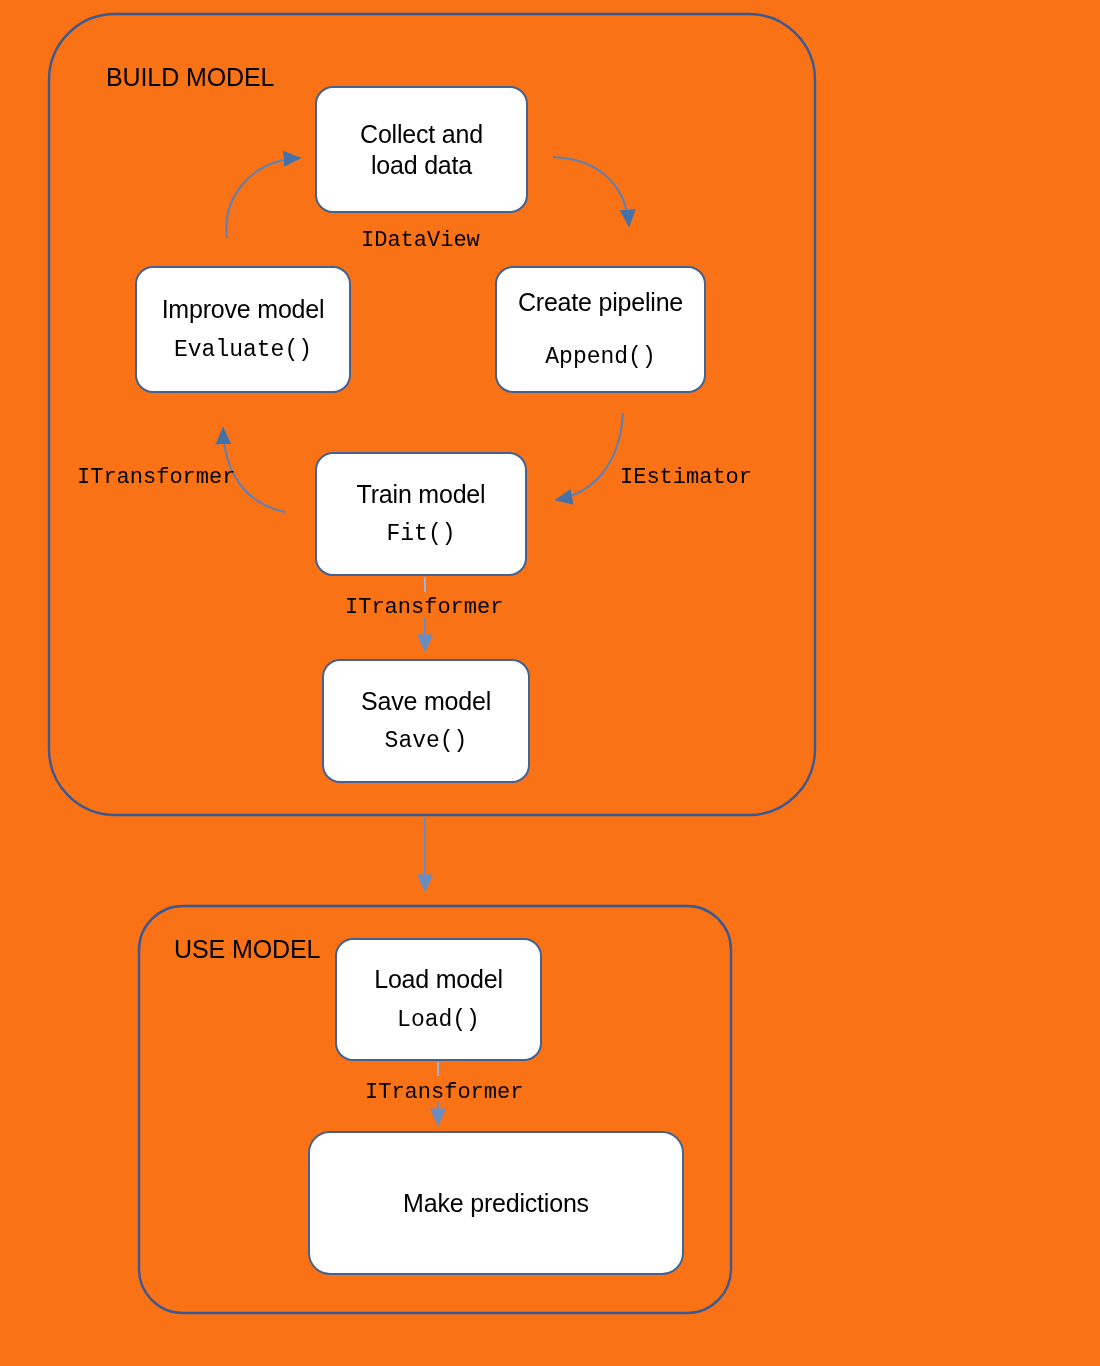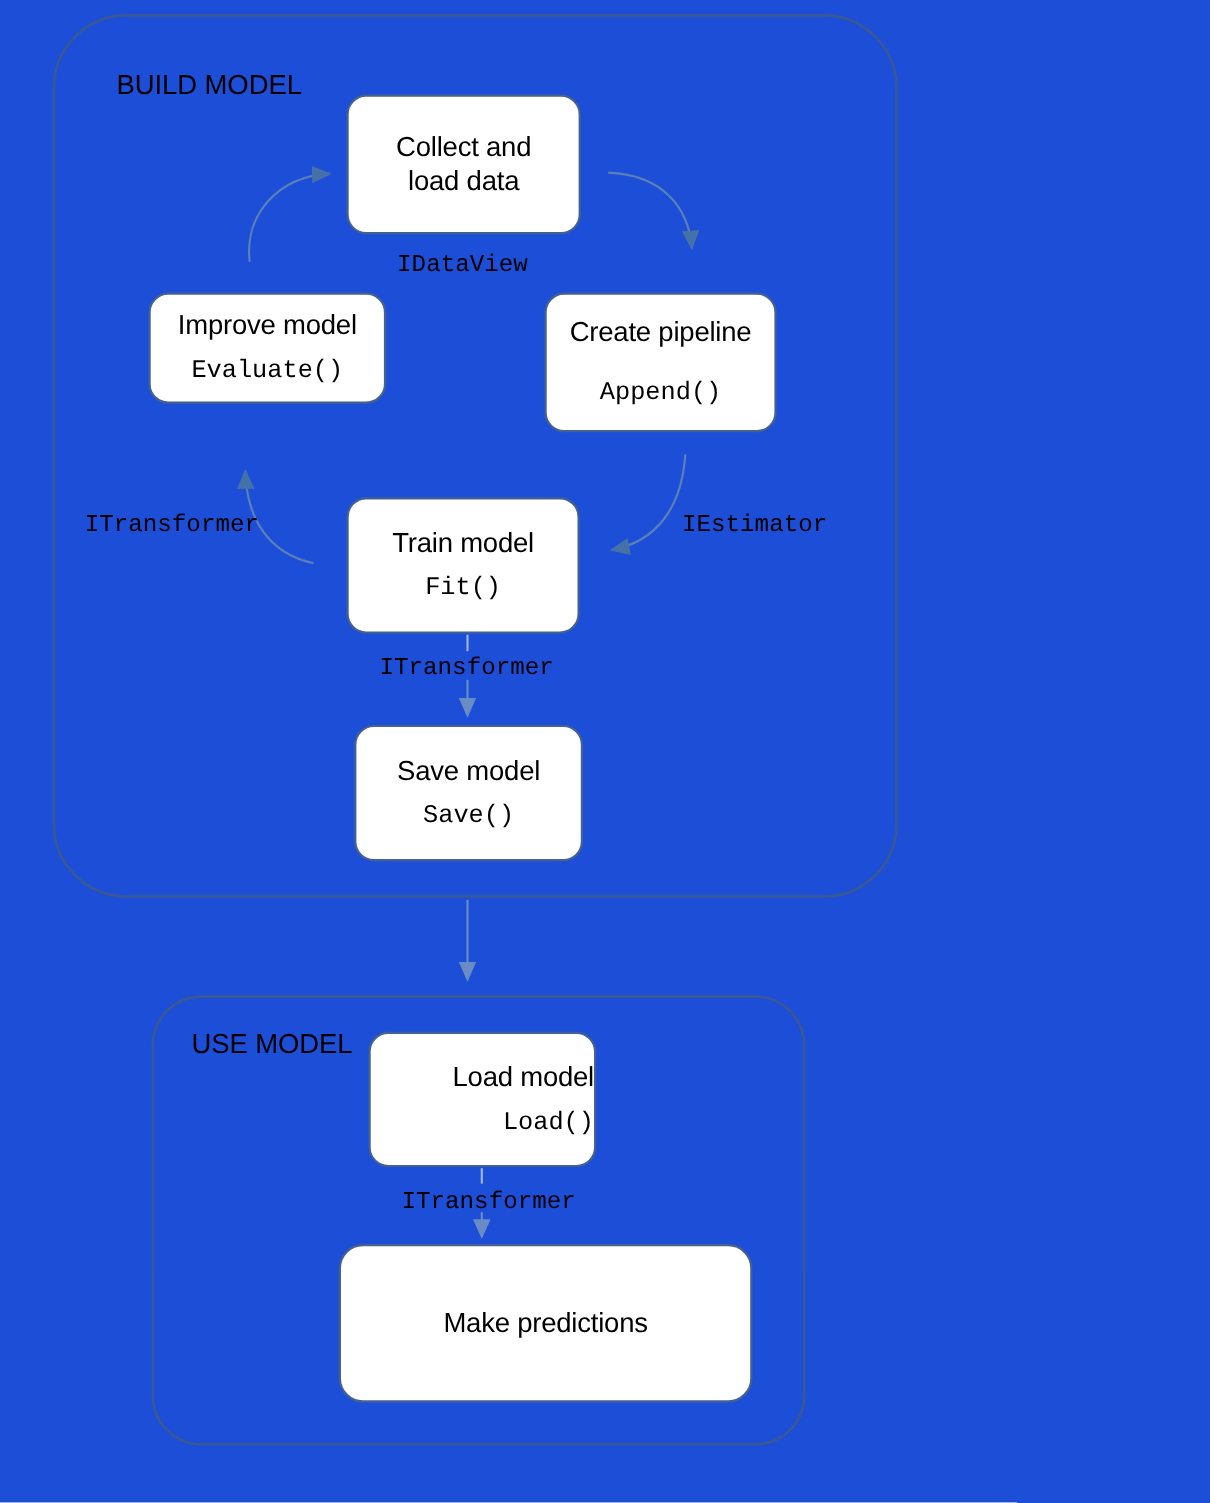--- a/index.html
+++ b/index.html
@@ -8,21 +8,21 @@
     padding: 0;
     background: #ffffff;
   }
   body {
     font-family: "Liberation Sans", sans-serif;
   }
   #canvas {
     position: relative;
     width: 1100px;
     height: 1366px;
-    background: #1d4ed8;
+    background: #f97316;
     overflow: hidden;
   }
   svg.layer {
     position: absolute;
     top: 0;
     left: 0;
     width: 1100px;
     height: 1366px;
     overflow: visible;
   }
@@ -122,31 +122,31 @@
   <div class="node" style="left:495px; top:266px; width:211px; height:127px;gap:14px;">
     <div class="title">Create pipeline</div>
     <div class="code">Append()</div>
   </div>
 
   <div class="node" style="left:315px; top:452px; width:212px; height:124px;">
     <div class="title">Train model</div>
     <div class="code">Fit()</div>
   </div>
 
-  <div class="node" style="left:135px; top:266px; width:216px; height:101px;">
+  <div class="node" style="left:135px; top:266px; width:216px; height:127px;">
     <div class="title">Improve model</div>
     <div class="code">Evaluate()</div>
   </div>
 
   <div class="node" style="left:322px; top:659px; width:208px; height:124px;">
     <div class="title">Save model</div>
     <div class="code">Save()</div>
   </div>
 
-  <div class="node" style="left:335px; top:938px; width:207px; height:123px;align-items:flex-end;">
+  <div class="node" style="left:335px; top:938px; width:207px; height:123px;">
     <div class="title">Load model</div>
     <div class="code">Load()</div>
   </div>
 
   <div class="node" style="left:260px; top:1131px; width:376px; height:144px; border-radius:22px;margin-left:48px;">
     <div class="title">Make predictions</div>
   </div>
 
   <div class="edge-label" style="left:361px; top:228px;">IDataView</div>
 

